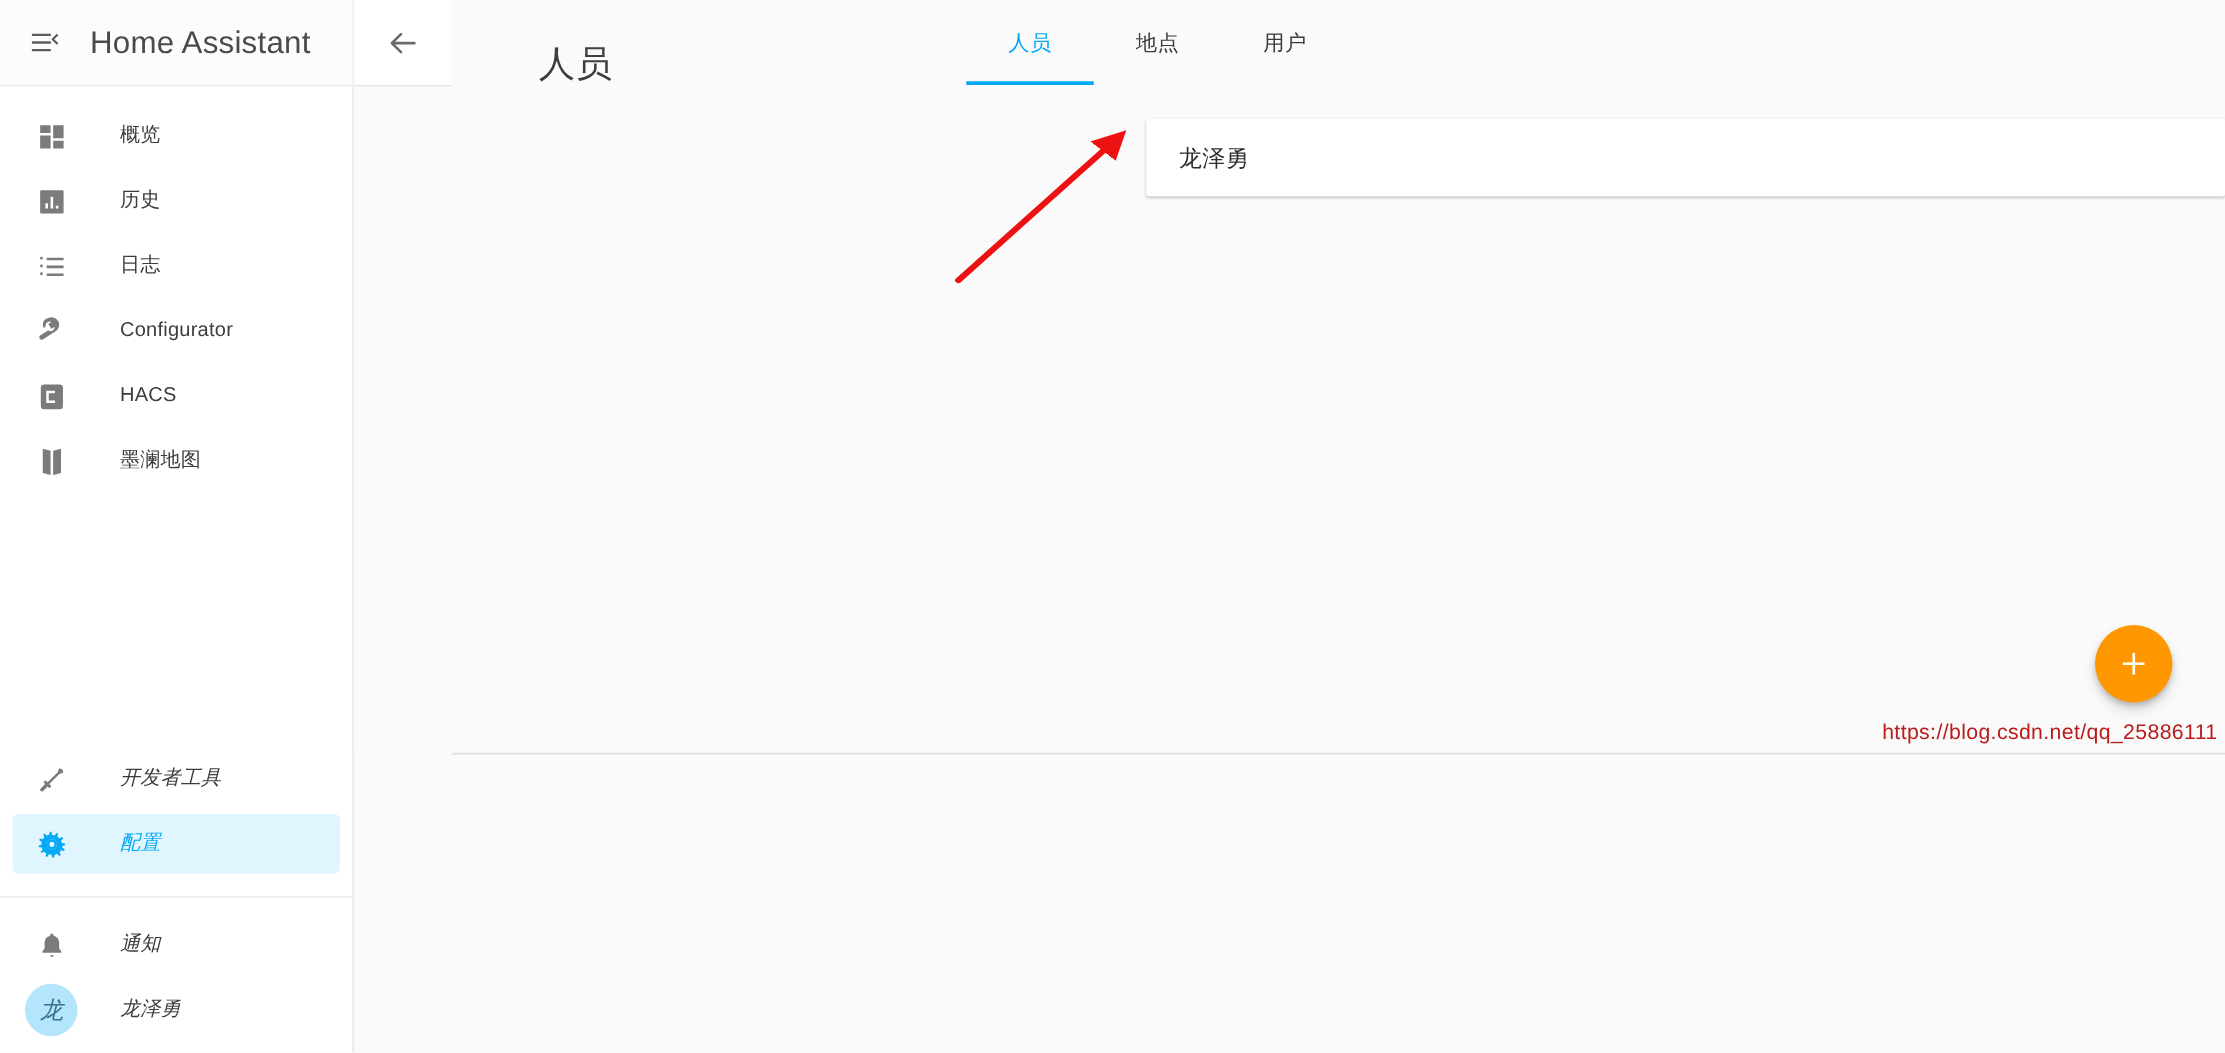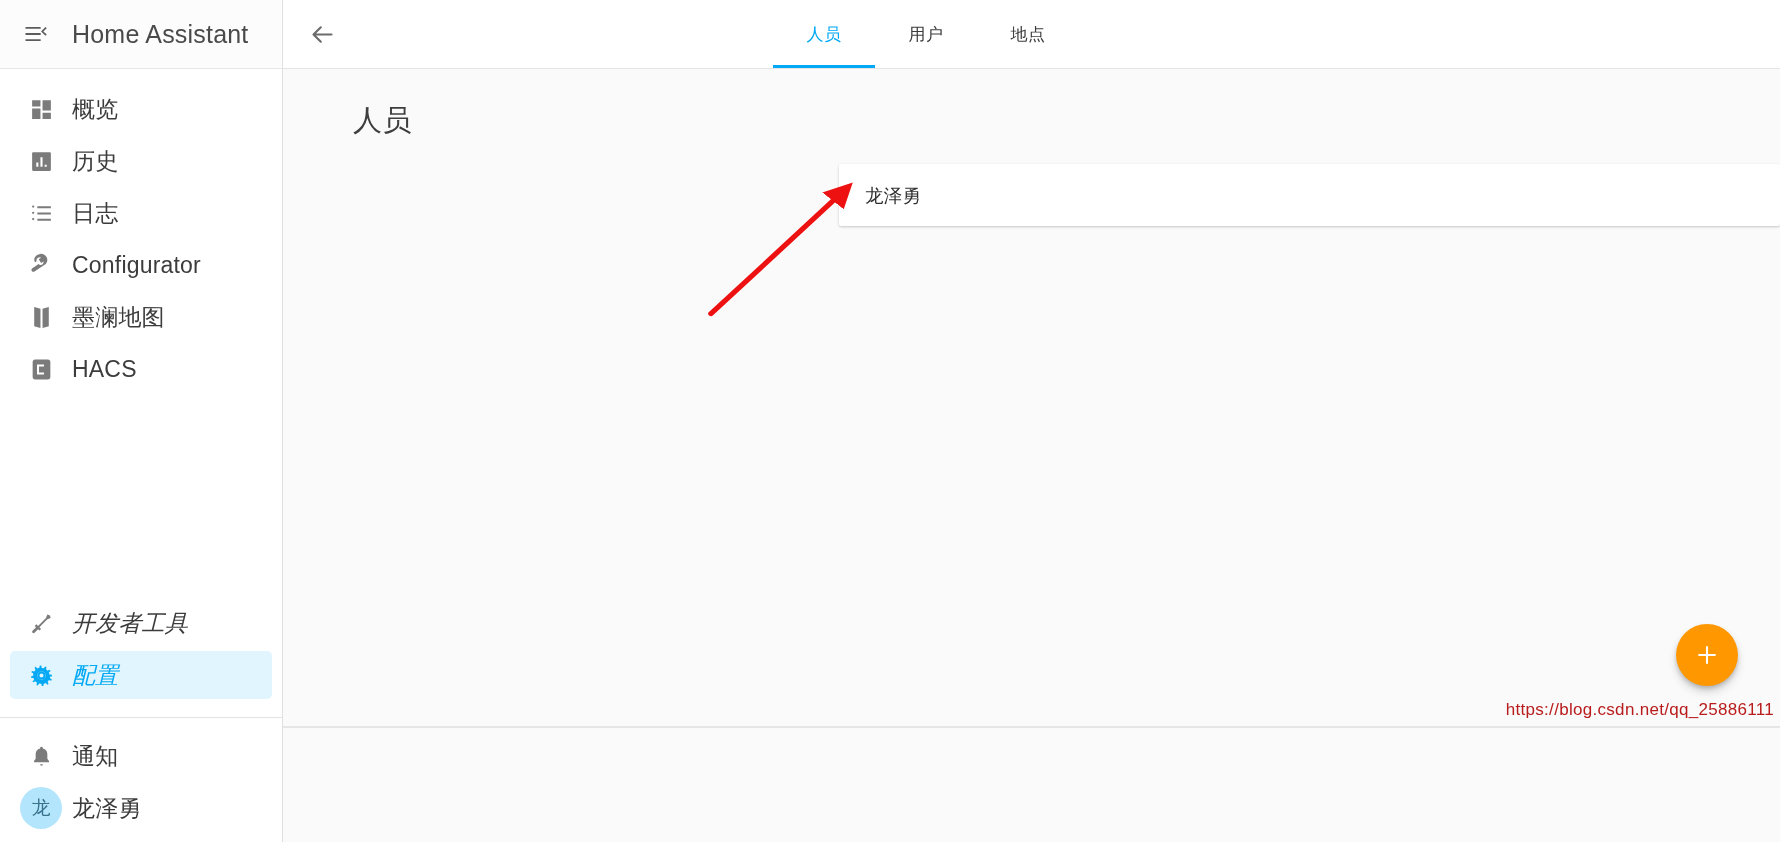--- a/index.html
+++ b/index.html
@@ -92,56 +92,57 @@
   .nav-icon {
     width: 62px;
     flex: 0 0 62px;
     display: flex;
     align-items: center;
     justify-content: center;
     color: #7b7b7b;
   }
 
   .nav-label {
-    font-size: 23px;
+    font-size: 16px;
     line-height: 1;
     white-space: nowrap;
     letter-spacing: 0.2px;
+    margin-left: 24px;
   }
 
   .nav-spacer { flex: 1 1 auto; }
 
   .sidebar-divider {
     height: 1px;
     background: #e3e3e3;
     margin: 6px 0 0 0;
   }
 
-  .bottom-list { padding: 10px 0 6px 0; list-style: none; }
+  .bottom-list { padding: 10px 0 6px 0; list-style: none; font-style: italic; }
 
   .avatar {
     width: 42px;
     height: 42px;
     border-radius: 50%;
     background: #b3e5fc;
     color: #39728c;
     display: flex;
     align-items: center;
     justify-content: center;
     font-size: 19px;
   }
 
   
   .main {
     position: relative;
     flex: 1 1 auto;
-    height: 728px;
+    height: 604px;
     background: #fafafa;
     display: flex;
-    flex-direction: column;
+    flex-direction: row;
     min-width: 0;
   }
 
   .toolbar {
     height: 69px;
     flex: 0 0 69px;
     background: #ffffff;
     border-bottom: 1px solid #e4e4e4;
     display: flex;
     align-items: flex-start;
@@ -343,35 +344,35 @@
             <svg width="25" height="25" viewBox="0 0 24 24" aria-hidden="true">
               <path fill="currentColor" d="M7.1 2.2a5 5 0 00-1.8 8.1l1.3-1.3a3 3 0 01.5-3.6 3 3 0 013-.7l-2 2 3.1 3.1 2-2a3 3 0 01-.7 3 3 3 0 01-3.6.5L7.6 12.8 4 16.4a1.8 1.8 0 102.6 2.6l7.6-7.6a5 5 0 00-7.1-9.2z" transform="rotate(12 12 12)"></path>
             </svg>
           </span>
           <span class="nav-label">Configurator</span>
         </li>
 
         <li class="nav-item">
           <span class="nav-icon">
             <svg width="25" height="25" viewBox="0 0 24 24" aria-hidden="true">
+              <rect x="3.5" y="2.5" width="17" height="19" rx="2.5" fill="currentColor"></rect>
+              <path fill="#ffffff" d="M14.4 7.3v1.9h-4.8v5.6h4.8v1.9H7.7V7.3h6.7z"></path>
+            </svg>
+          </span>
+          <span class="nav-label">HACS</span>
+        </li>
+
+        <li class="nav-item">
+          <span class="nav-icon">
+            <svg width="25" height="25" viewBox="0 0 24 24" aria-hidden="true">
               <path fill="currentColor" d="M11 3.5L5 2v18.5l6 1.5V3.5z"></path>
               <path fill="currentColor" d="M13 3.5v18.5l6-1.5V2l-6 1.5z"></path>
             </svg>
           </span>
           <span class="nav-label">墨澜地图</span>
-        </li>
-
-        <li class="nav-item">
-          <span class="nav-icon">
-            <svg width="25" height="25" viewBox="0 0 24 24" aria-hidden="true">
-              <rect x="3.5" y="2.5" width="17" height="19" rx="2.5" fill="currentColor"></rect>
-              <path fill="#ffffff" d="M14.4 7.3v1.9h-4.8v5.6h4.8v1.9H7.7V7.3h6.7z"></path>
-            </svg>
-          </span>
-          <span class="nav-label">HACS</span>
         </li>
       </ul>
 
       <div class="nav-spacer"></div>
 
       <ul class="nav-list" style="padding-top:0;padding-bottom:8px;font-style:italic;">
         <li class="nav-item">
           <span class="nav-icon">
             <svg width="25" height="25" viewBox="0 0 24 24" aria-hidden="true">
               <path fill="currentColor" d="M20.2 4.4l-2.6-1-1.3 3.3-7.6 7.6-1.6-1.6-1.6 1.6 1.3 1.3-3.4 3.4a1.3 1.3 0 101.9 1.9l3.4-3.4 1.3 1.3 1.6-1.6-1.6-1.6 7.6-7.6 3.3-1.3-1-2.6z"></path>
@@ -422,24 +423,24 @@
         <svg width="27" height="27" viewBox="0 0 24 24" aria-hidden="true">
           <path fill="none" stroke="currentColor" stroke-width="1.9" stroke-linecap="round" stroke-linejoin="round" d="M20 12H4.5M10.5 5.6L4 12l6.5 6.4"></path>
         </svg>
       </div>
 
       <nav class="tabs">
         <div class="tab active">
           <span>人员</span>
         </div>
         <div class="tab">
-          <span>用户</span>
+          <span>地点</span>
         </div>
         <div class="tab">
-          <span>地点</span>
+          <span>用户</span>
         </div>
       </nav>
     </div>
 
     <div class="content">
 
       <h1 class="page-title">人员</h1>
 
       <div class="person-card">
         <div class="person-row">

